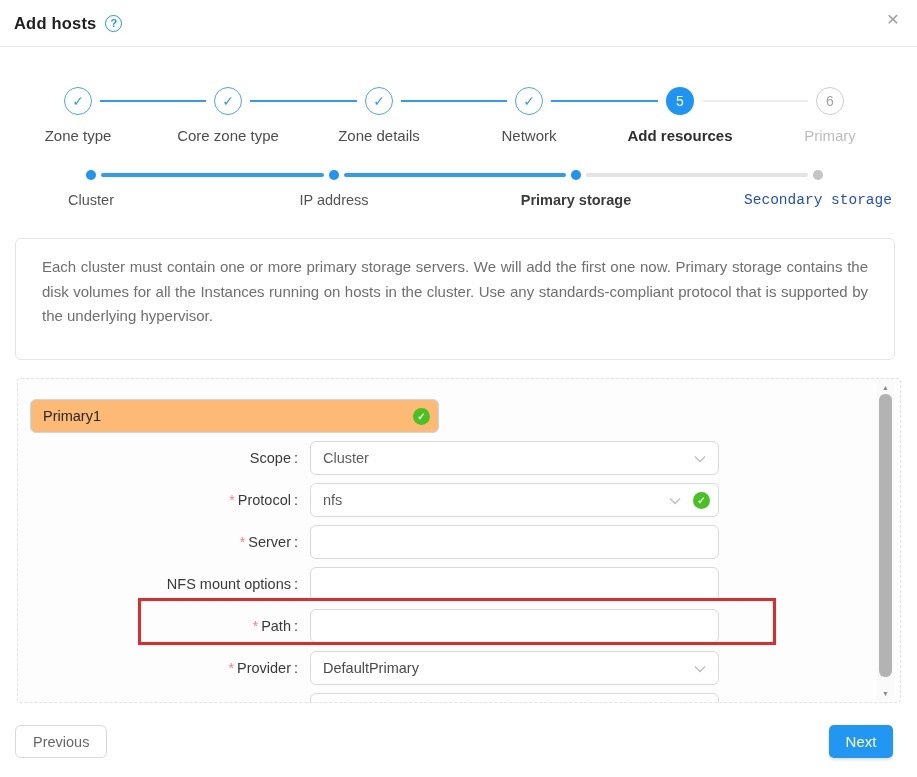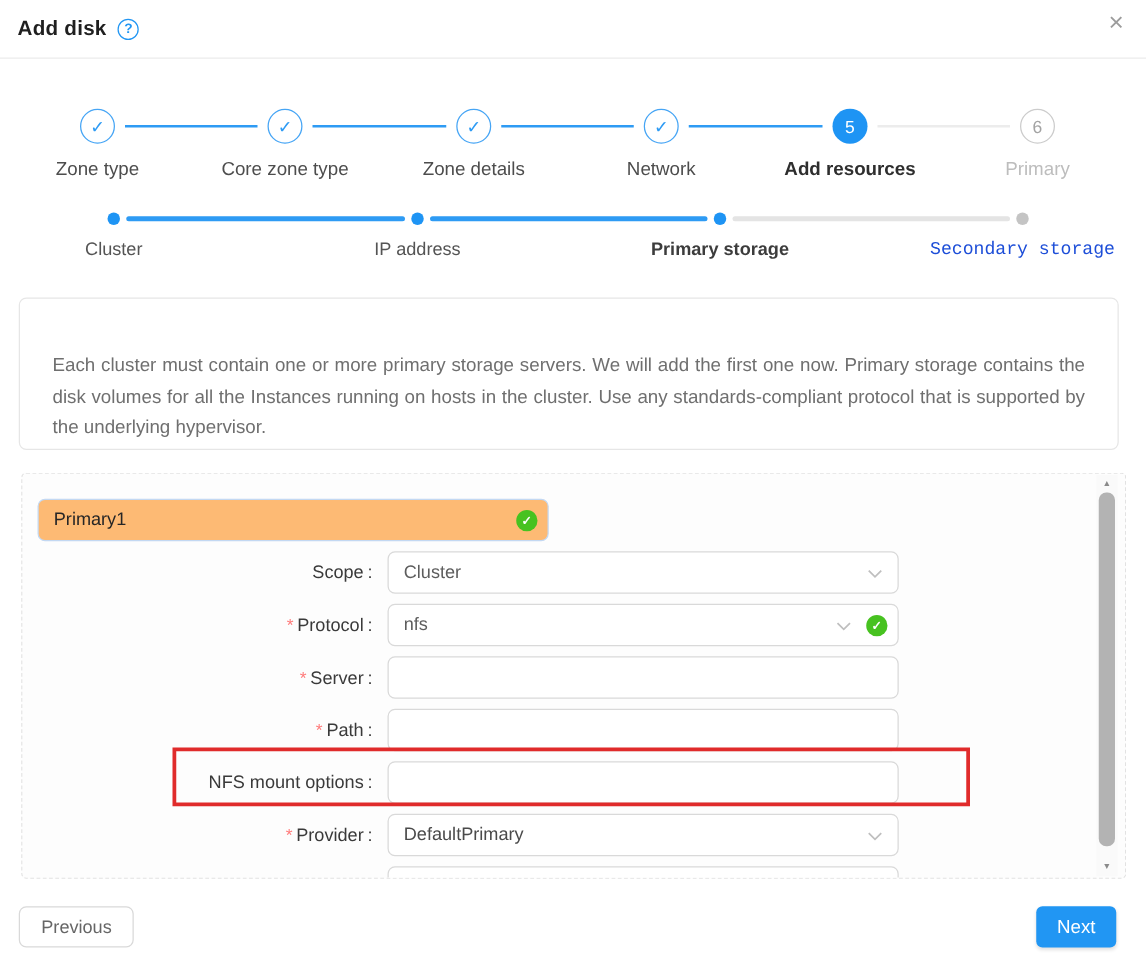--- a/index.html
+++ b/index.html
@@ -33,21 +33,21 @@
   .sub-dot.gray { background:#c4c4c4; }
   .sub-line { position:absolute; top:173px; height:4px; border-radius:2px; }
   .sub-line.blue { background:#2e9bf4; }
   .sub-line.gray { background:#e4e4e4; }
   .sub-label { position:absolute; top:192px; width:180px; text-align:center; font-size:14.5px; }
   .sub-label.done { color:#545454; }
   .sub-label.active { color:#3c3c3c; font-weight:700; }
   .sub-label.pending { color:#1d4ed8;font-family:Liberation Mono, monospace; }
 
   
-  .info-card { position:absolute; left:15px; top:238px; width:880px; height:122px; border:1px solid #e6e6e6; border-radius:6px; background:#fff; padding:42px 26px; }
+  .info-card { position:absolute; left:15px; top:238px; width:880px; height:122px; border:1px solid #e6e6e6; border-radius:6px; background:#fff; padding:16px 26px; }
   .info-text { font-size:15px; line-height:24.5px; color:#6f6f6f; text-align:justify; }
 
   
   .form-panel { position:absolute; left:17px; top:378px; width:884px; height:325px; border:1px dashed #e2e2e2; border-radius:4px; background:#fdfdfd; overflow:hidden; padding-top:16px; }
   .form-row { position:relative; height:42px; display:flex; align-items:center; }
   .row-label { width:280px; text-align:right; font-size:14.5px; color:#3a3a3a; white-space:nowrap; }
   .req { color:#ff7d7d; margin-right:3px; font-size:14px; }
   .colon { margin-left:3px; color:#3a3a3a; }
   .control { position:relative; margin-left:12px; width:409px; height:34px; background:#fff; border:1px solid #d9d9d9; border-radius:6px; display:flex; align-items:center; padding:0 12px; cursor:text; }
   .control.select { cursor:pointer; }
@@ -72,21 +72,21 @@
   
   .btn-prev { position:absolute; left:15px; top:725px; height:33px; padding:0 17px; background:#fff; border:1px solid #d9d9d9; border-radius:6px; font-size:14.5px; color:#666; display:flex; align-items:center; cursor:pointer; font-family:inherit; }
   .btn-next { position:absolute; right:24px; top:725px; height:33px; width:64px; background:#2196f3; border:none; border-radius:5px; font-size:15px; color:#fff; display:flex; align-items:center; justify-content:center; cursor:pointer; font-family:inherit; box-shadow:0 2px 3px rgba(0,0,0,.12); }
 </style>
 </head>
 <body>
 
 <div class="dialog">
 
   <div class="header">
-    <span class="title">Add disk</span>
+    <span class="title">Add hosts</span>
     <span class="help-icon">?</span>
     <span class="close">×</span>
   </div>
 
   <div class="stepper-zone">
       <div class="step-circle done" style="left: 64px;">
         <span>✓</span>
       </div>
       <div class="step-label done" style="left: -2px;">Zone type</div>
       <div class="step-line blue" style="left: 100px; width: 106px;"></div>
@@ -160,27 +160,27 @@
             <span class="badge">✓</span>
           </div>
         </div>
         <div class="form-row">
           <div class="row-label"><span class="req">*</span><span>Server</span><span class="colon">:</span></div>
           <div class="control">
             <span class="ctrl-value"></span>
           </div>
         </div>
         <div class="form-row">
+          <div class="row-label"><span>NFS mount options</span><span class="colon">:</span></div>
+          <div class="control">
+            <span class="ctrl-value"></span>
+          </div>
+        </div>
+        <div class="form-row">
           <div class="row-label"><span class="req">*</span><span>Path</span><span class="colon">:</span></div>
-          <div class="control">
-            <span class="ctrl-value"></span>
-          </div>
-        </div>
-        <div class="form-row">
-          <div class="row-label"><span>NFS mount options</span><span class="colon">:</span></div>
           <div class="control">
             <span class="ctrl-value"></span>
           </div>
         </div>
         <div class="form-row">
           <div class="row-label"><span class="req">*</span><span>Provider</span><span class="colon">:</span></div>
           <div class="control select dark-value">
             <span class="ctrl-value">DefaultPrimary</span>
             <svg viewBox="0 0 14 14" class="chev">
               <polyline points="2,4.5 7,9.5 12,4.5" fill="none" stroke="#bfbfbf" stroke-width="1.4"></polyline>

